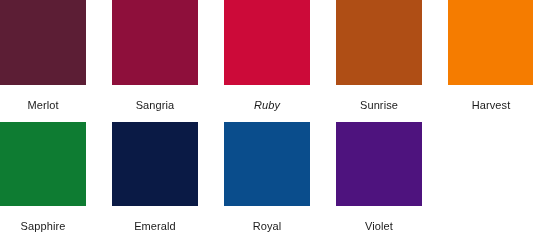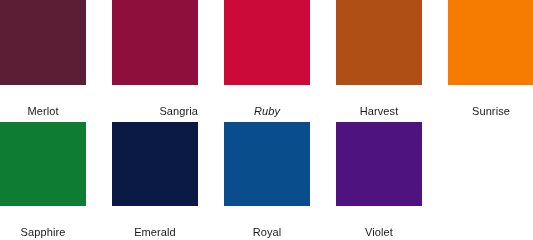--- a/index.html
+++ b/index.html
@@ -52,21 +52,21 @@
   .caption {
     display: block;
     width: 86px;
     text-align: center;
     font-family: "Liberation Sans", sans-serif;
     font-size: 11px;
     line-height: 13px;
     color: #1a1a1a;
     letter-spacing: 0.1px;
     white-space: nowrap;
-    padding-top: 20px;
+    padding-top: 14px;
   }
   .caption.empty {
     visibility: hidden;
   }
 </style>
 </head>
 <body style="background: rgb(255, 255, 255);">
 
 <div id="palette" style="background: rgb(255, 255, 255);">
   <div class="swatch-grid">
@@ -84,30 +84,30 @@
       <div class="chip" style="background: rgb(175, 78, 21);"></div>
     </div>
     <div class="cell">
       <div class="chip" style="background: rgb(245, 124, 0);"></div>
     </div>
 
     <div class="cell">
       <span class="caption" style="color: rgb(26, 26, 26);">Merlot</span>
     </div>
     <div class="cell">
-      <span class="caption" style="color: rgb(26, 26, 26); text-align: right;">Sangria</span>
+      <span class="caption" style="color: rgb(26, 26, 26);">Sangria</span>
     </div>
     <div class="cell">
       <span class="caption" style="color: rgb(26, 26, 26); font-style: italic;">Ruby</span>
     </div>
     <div class="cell">
-      <span class="caption" style="color: rgb(26, 26, 26);">Harvest</span>
+      <span class="caption" style="color: rgb(26, 26, 26);">Sunrise</span>
     </div>
     <div class="cell">
-      <span class="caption" style="color: rgb(26, 26, 26);">Sunrise</span>
+      <span class="caption" style="color: rgb(26, 26, 26);">Harvest</span>
     </div>
 
     <div class="cell">
       <div class="chip r2" style="background: rgb(14, 124, 50);"></div>
     </div>
     <div class="cell">
       <div class="chip r2" style="background: rgb(10, 26, 69);"></div>
     </div>
     <div class="cell">
       <div class="chip r2" style="background: rgb(10, 77, 140);"></div>

